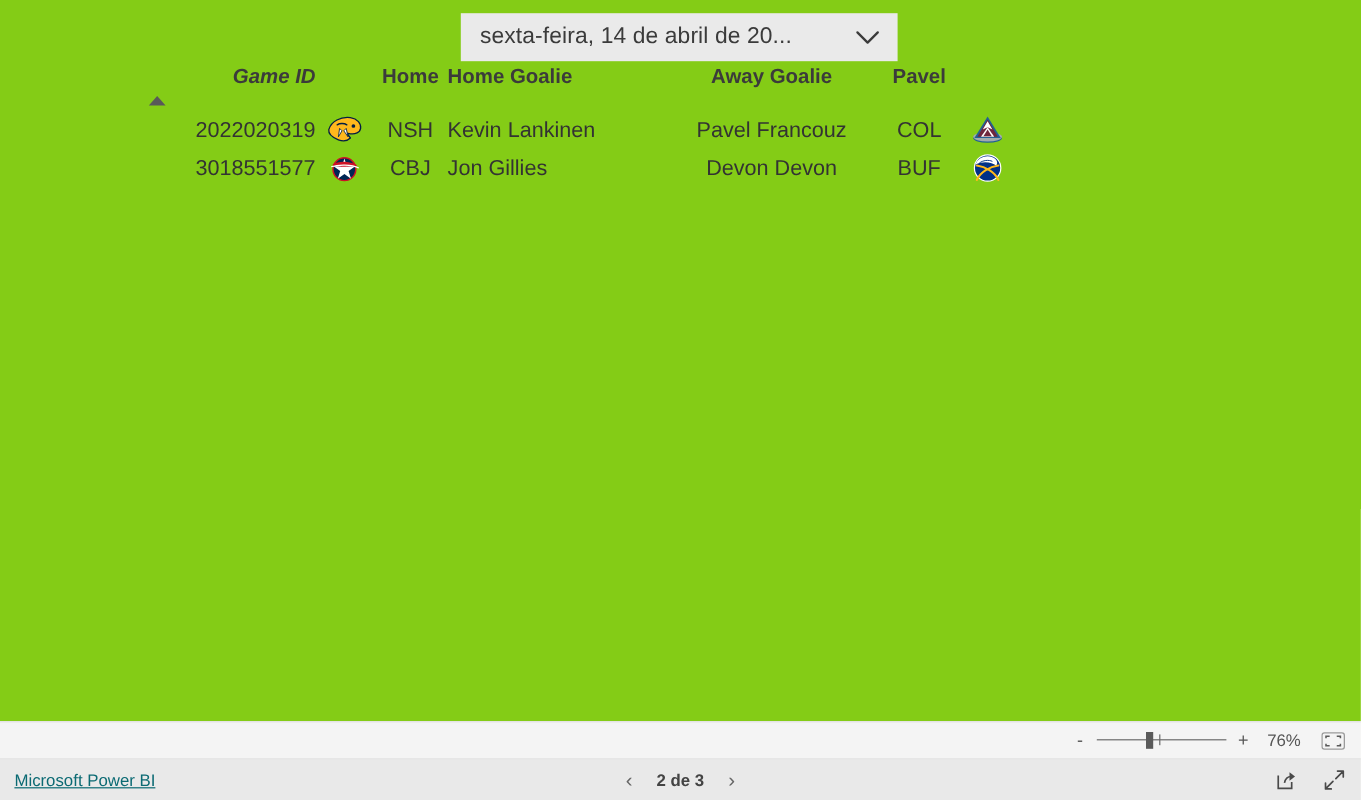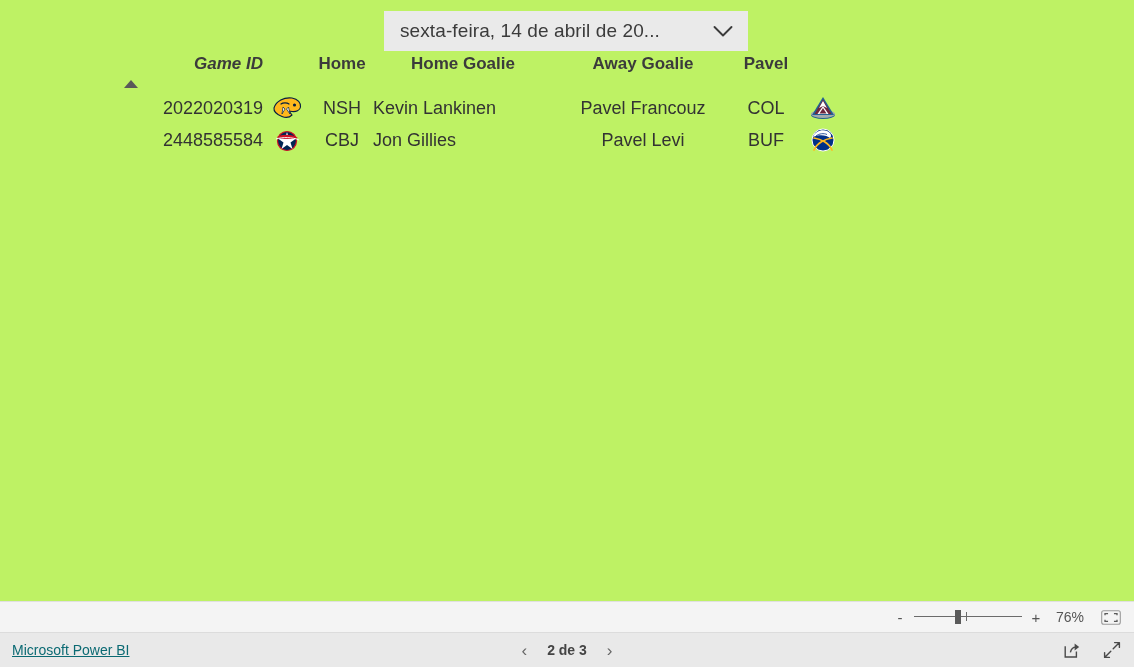--- a/index.html
+++ b/index.html
@@ -16,21 +16,21 @@
     -webkit-font-smoothing: antialiased;
   }
 
   
   #report-canvas {
     position: absolute;
     left: 0;
     top: 0;
     width: 1134px;
     height: 601px;
-    background: #bef264;
+    background: #84cc16;
   }
 
   
   #date-slicer {
     position: absolute;
     left: 384px;
     top: 11px;
     width: 364px;
     height: 40px;
     background: #eaeaea;
@@ -85,21 +85,21 @@
   .col-gameid   { width: 145px; text-align: right; padding-right: 0 !important; }
   .col-homelogo { width: 48px;  text-align: center; }
   .col-home     { width: 62px;  text-align: center; }
   .col-hgoalie  { width: 180px; text-align: left; }
   .col-agoalie  { width: 180px; text-align: center; }
   .col-away     { width: 66px;  text-align: center; }
   .col-awaylogo { width: 48px;  text-align: center; }
 
   .th-gameid   { text-align: right; padding-right: 0; font-style: italic; }
   .th-home     { }
-  .th-hgoalie  { text-align: center; }
+  .th-hgoalie  { text-align: left; }
   .th-agoalie  { text-align: center; margin-top: 36px; }
   .th-away     { text-align: center; }
 
   
   #sort-indicator-row td {
     height: 12px;
     padding: 0;
     vertical-align: top;
   }
   .sort-caret {
@@ -313,33 +313,33 @@
             <path d="M32 4 L54 40 L10 40 Z" fill="#236192"></path>
             <path d="M32 9 L49 38 L15 38 Z" fill="#6F263D"></path>
             <path d="M32 12 L40 26 L32 22 L24 26 Z" fill="#FFFFFF"></path>
             <path d="M32 22 L43 38 L21 38 Z" fill="#FFFFFF"></path>
             <path d="M32 26 L39 37 L25 37 Z" fill="#6F263D"></path>
           </svg>
         </td>
       </tr>
 
       <tr>
-        <td class="col-gameid">2448585584</td>
+        <td class="col-gameid">3018551577</td>
         <td class="col-homelogo logo-cell">
           <svg width="30" height="26" viewBox="0 0 60 52" aria-hidden="true">
             <circle cx="30" cy="28" r="19" fill="#002654"></circle>
             <circle cx="30" cy="28" r="19" fill="none" stroke="#CE1126" stroke-width="2.4"></circle>
             <path d="M30 10 L34 23 L48 23 L37 31 L41 44 L30 36 L19 44 L23 31 L12 23 L26 23 Z" fill="#FFFFFF"></path>
             <path d="M10 20 C20 14 40 14 52 22 C40 24 22 26 10 20 Z" fill="#CE1126"></path>
             <path d="M8 24 C20 20 42 20 54 26" fill="none" stroke="#FFFFFF" stroke-width="2"></path>
           </svg>
         </td>
         <td class="col-home">CBJ</td>
         <td class="col-hgoalie">Jon Gillies</td>
-        <td class="col-agoalie">Pavel Levi</td>
+        <td class="col-agoalie">Devon Devon</td>
         <td class="col-away">BUF</td>
         <td class="col-awaylogo logo-cell">
           <svg width="30" height="28" viewBox="0 0 60 56" aria-hidden="true">
             <circle cx="30" cy="28" r="22" fill="#003087"></circle>
             <circle cx="30" cy="28" r="22" fill="none" stroke="#FFFFFF" stroke-width="2"></circle>
             <path d="M10 22 C14 10 28 6 38 10 C46 13 48 20 44 24 C38 18 22 16 10 22 Z" fill="#FFFFFF"></path>
             <path d="M16 20 C22 15 32 14 38 17" fill="none" stroke="#003087" stroke-width="1.6"></path>
             <path d="M12 48 C18 34 34 26 48 24" fill="none" stroke="#FFB81C" stroke-width="3.4" stroke-linecap="round"></path>
             <path d="M48 48 C42 34 26 26 12 24" fill="none" stroke="#FFB81C" stroke-width="3.4" stroke-linecap="round"></path>
           </svg>

